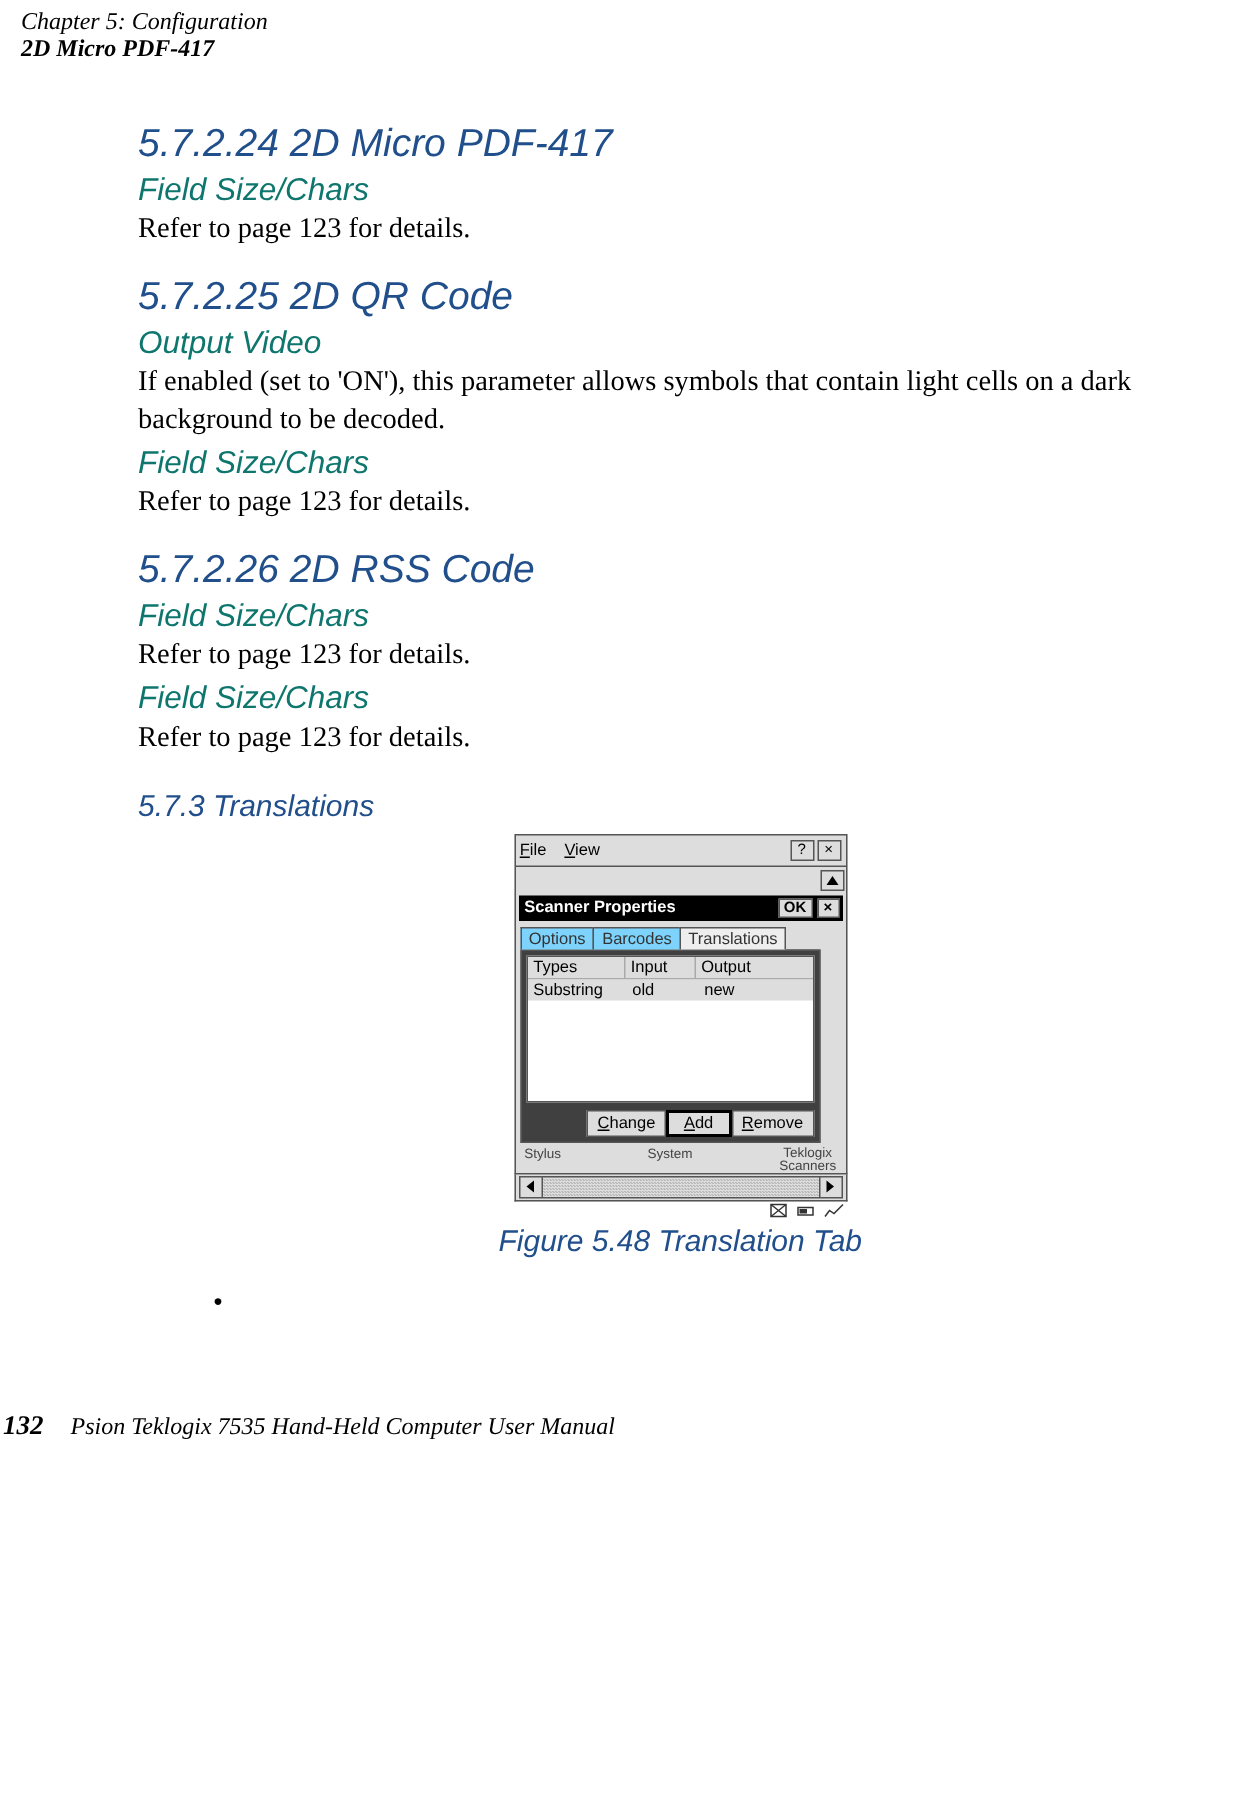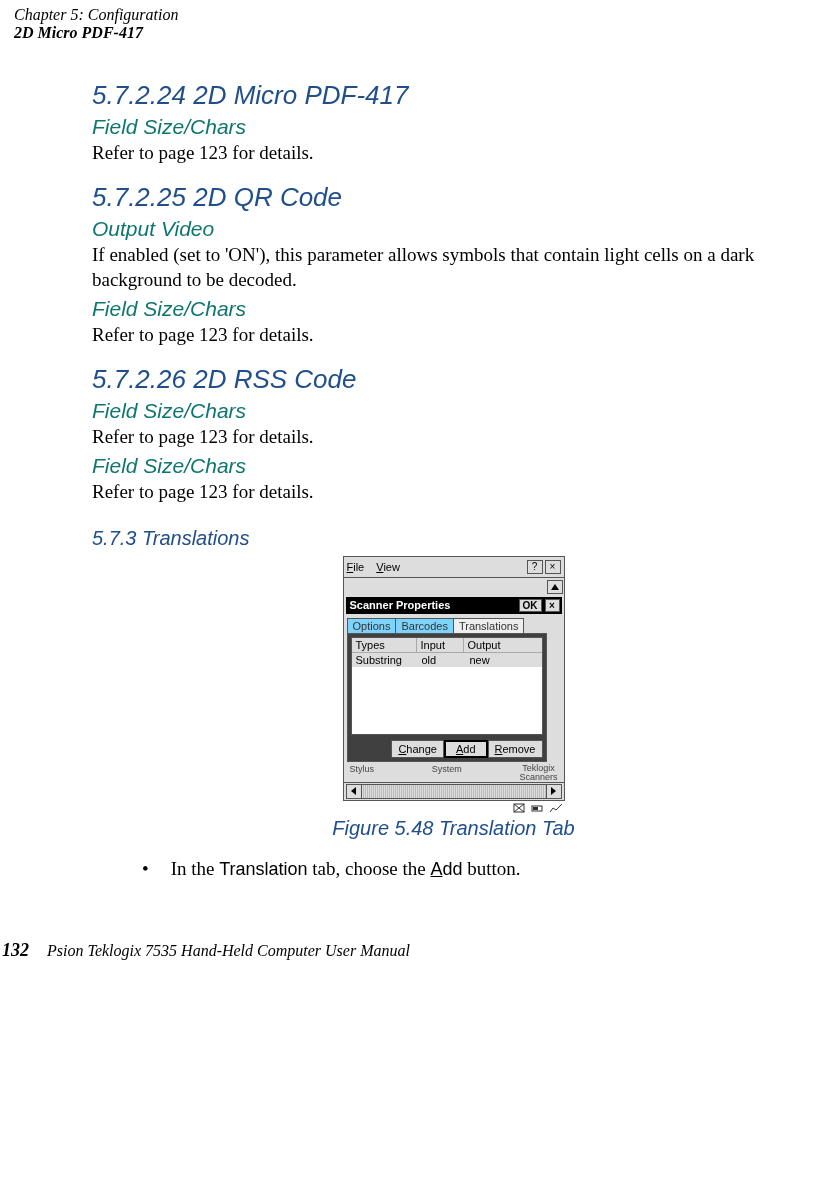--- a/index.html
+++ b/index.html
@@ -448,23 +448,20 @@
               </svg>
           </span>
         </div>
 
       </div>
       <div class="figure-caption">Figure 5.48 Translation Tab</div>
     </div>
 
     <div class="bullet">
       <span class="dot">•</span>
-      <span>
-        <span>In the </span><span class="cond">Translation</span><span> tab, choose the </span><span class="cond u">A</span><span class="cond">dd</span><span> button.</span>
-      </span>
     </div>
 
   </div>
 
   <div class="footer">
     <span class="page-num">132</span>
     <span>Psion Teklogix 7535 Hand-Held Computer User Manual</span>
   </div>
 
 </div>

